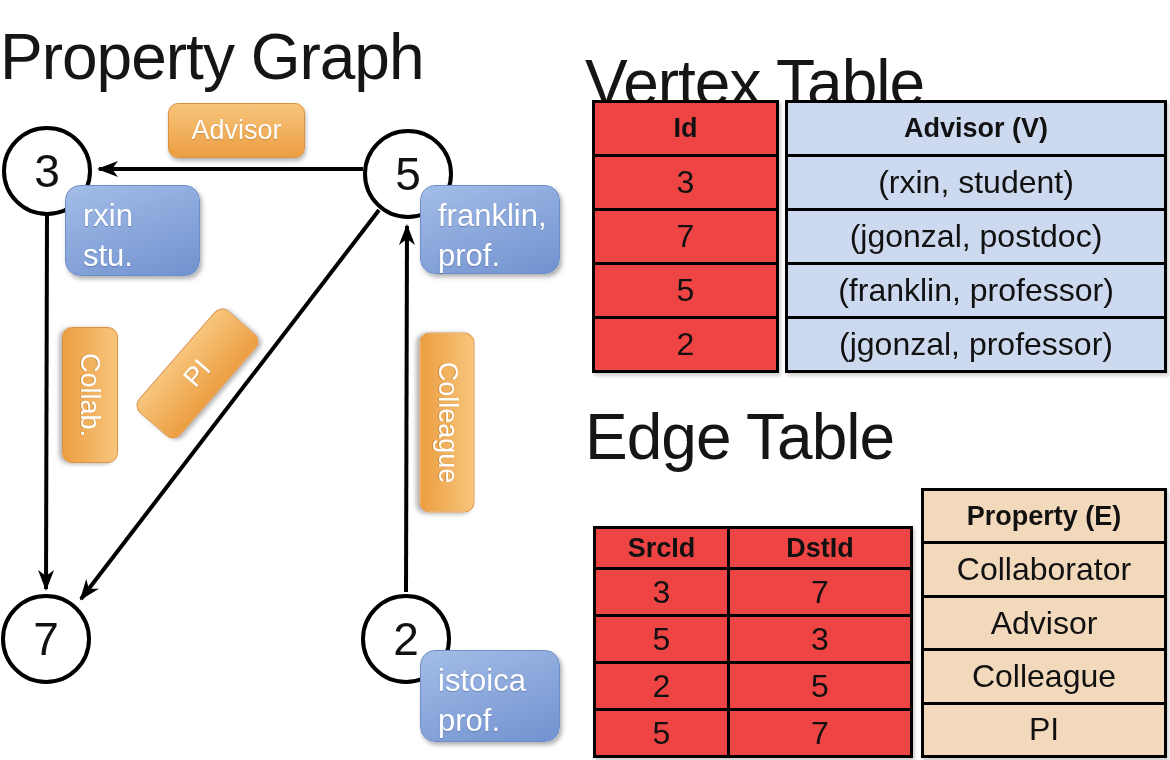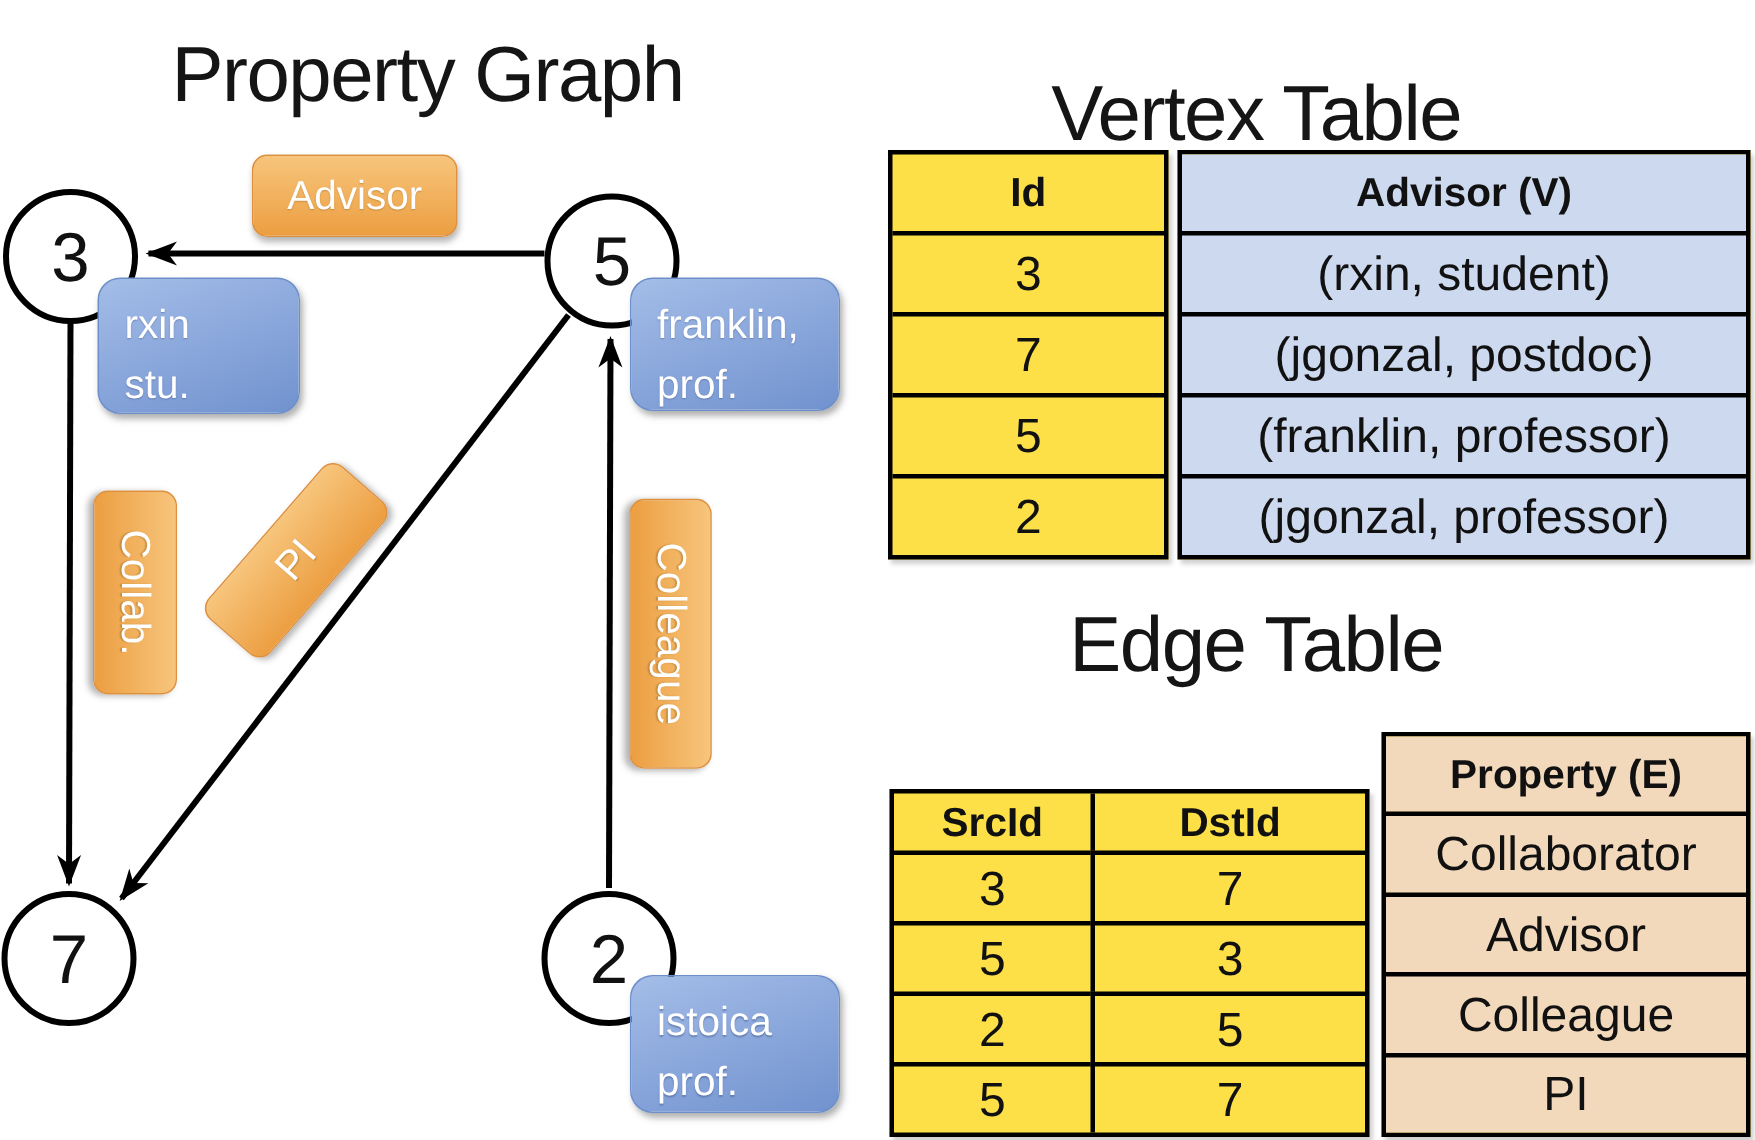--- a/index.html
+++ b/index.html
@@ -4,22 +4,22 @@
 <style>
   :root{
     --c_orange_hi:#f7c57c; --c_orange_lo:#ec9e41; --c_orange_bd:#dd9140;
     --c_blue_hi:#a4bde8;   --c_blue_lo:#7192cf;   --c_blue_bd:#6d8fc9;
     --c_table_blue:#cdd9ee; --c_table_orange:#f3d9bc; --c_line:#000000;
   }
   html,body{margin:0;padding:0;background:#ffffff;}
   .canvas{position:relative;width:1170px;height:760px;background:#fff;overflow:hidden;
           font-family:"Liberation Sans",sans-serif;color:#111;}
 
-  .big-title{position:absolute;margin:0;font-weight:400;font-size:52px;letter-spacing:-1px;
-             color:#151515;text-align:center;white-space:nowrap;}
+  .big-title{position:absolute;margin:0;font-weight:400;font-size:64px;letter-spacing:-1px;
+             color:#151515;white-space:nowrap;}
 
   
   .gnode{position:absolute;width:90px;height:90px;border:4px solid var(--c_line);
          border-radius:50%;background:#fff;box-sizing:border-box;
          display:flex;align-items:center;justify-content:center;}
   .gnode span{font-size:46px;font-weight:300;color:#111;}
 
   svg.edges{position:absolute;left:0;top:0;}
 
   
@@ -29,26 +29,26 @@
          box-shadow:1px 3px 4px rgba(90,90,90,.45);
          display:flex;align-items:center;justify-content:center;}
   .epill span{color:#fff;font-size:27px;font-weight:400;text-shadow:0 1px 1px rgba(120,80,20,.35);}
 
   
   .vbox{position:absolute;border-radius:15px;box-sizing:border-box;
         background:linear-gradient(160deg,var(--c_blue_hi) 0%,var(--c_blue_lo) 100%);
         border:1px solid var(--c_blue_bd);
         box-shadow:2px 3px 4px rgba(100,100,100,.5);
         padding:10px 8px 6px 17px;}
-  .vbox span{display:block;color:#fff;font-size:27px;line-height:40px;font-weight:400;
+  .vbox span{display:block;color:#fff;font-size:31px;line-height:40px;font-weight:400;
              text-shadow:0 1px 1px rgba(40,60,110,.35);}
 
   
   .tblgroup{position:absolute;display:flex;}
-  .subtbl{border:3px solid #000;background:#fde047;box-sizing:border-box;
+  .subtbl{border:3px solid #000;background:#ef4444;box-sizing:border-box;
           display:flex;flex-direction:column;box-shadow:2px 3px 3px rgba(0,0,0,.18);}
   .subtbl .cell{flex:1;display:flex;align-items:center;justify-content:center;
                 border-top:3px solid #000;font-size:32px;font-weight:300;}
   .subtbl .cell:first-child,.subtbl .gridwrap .cell{border-top:none;}
   .subtbl .cell.hdr{font-size:27px;font-weight:700;}
   .fill-blue .cell{background:var(--c_table_blue);}
   .fill-orange .cell{background:var(--c_table_orange);}
   .gap{flex:none;}
 
   .two-col{display:grid;grid-template-columns:131px 1fr;margin-top:38px;}

